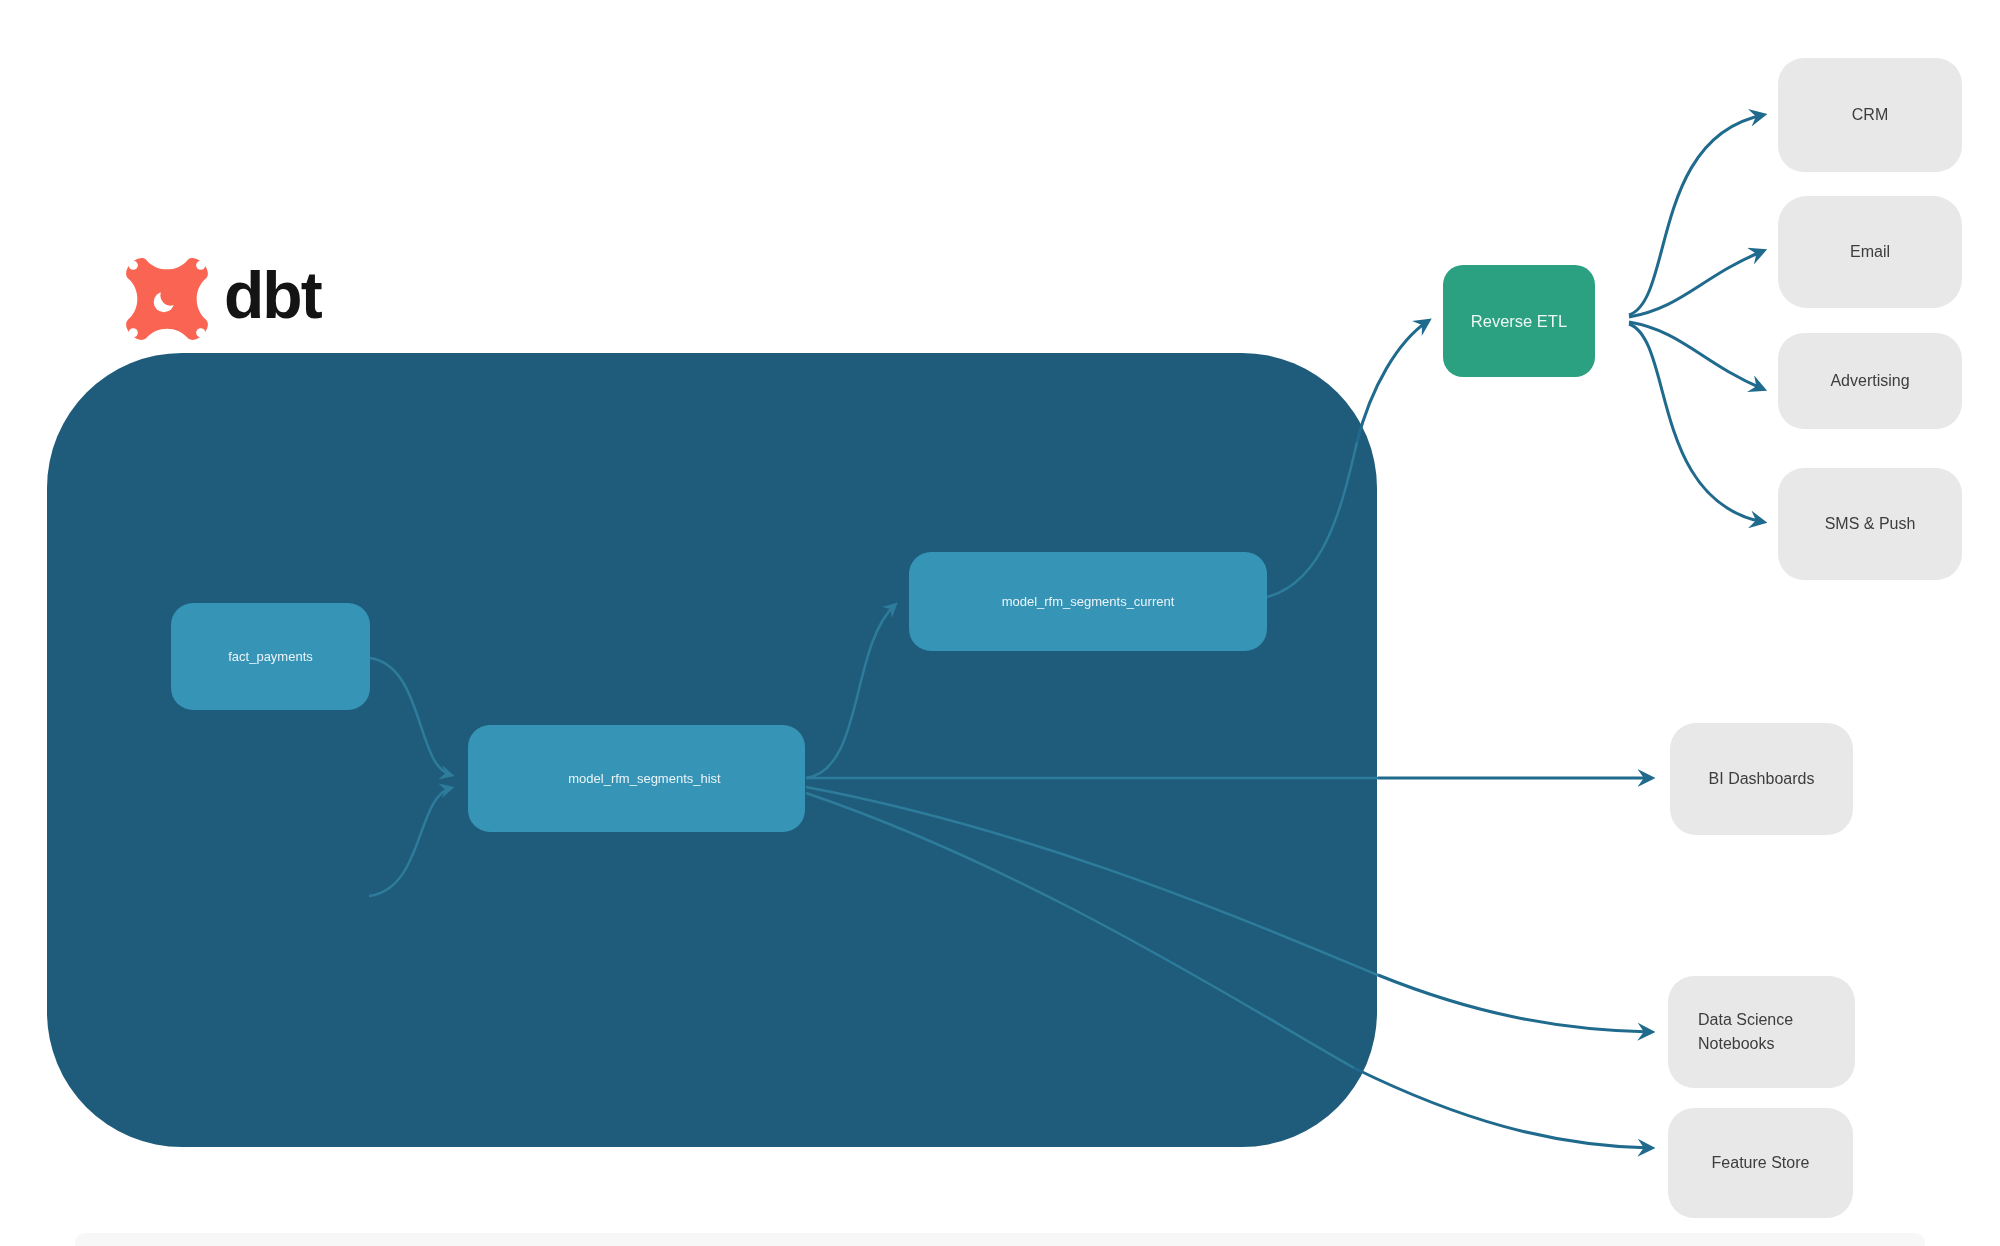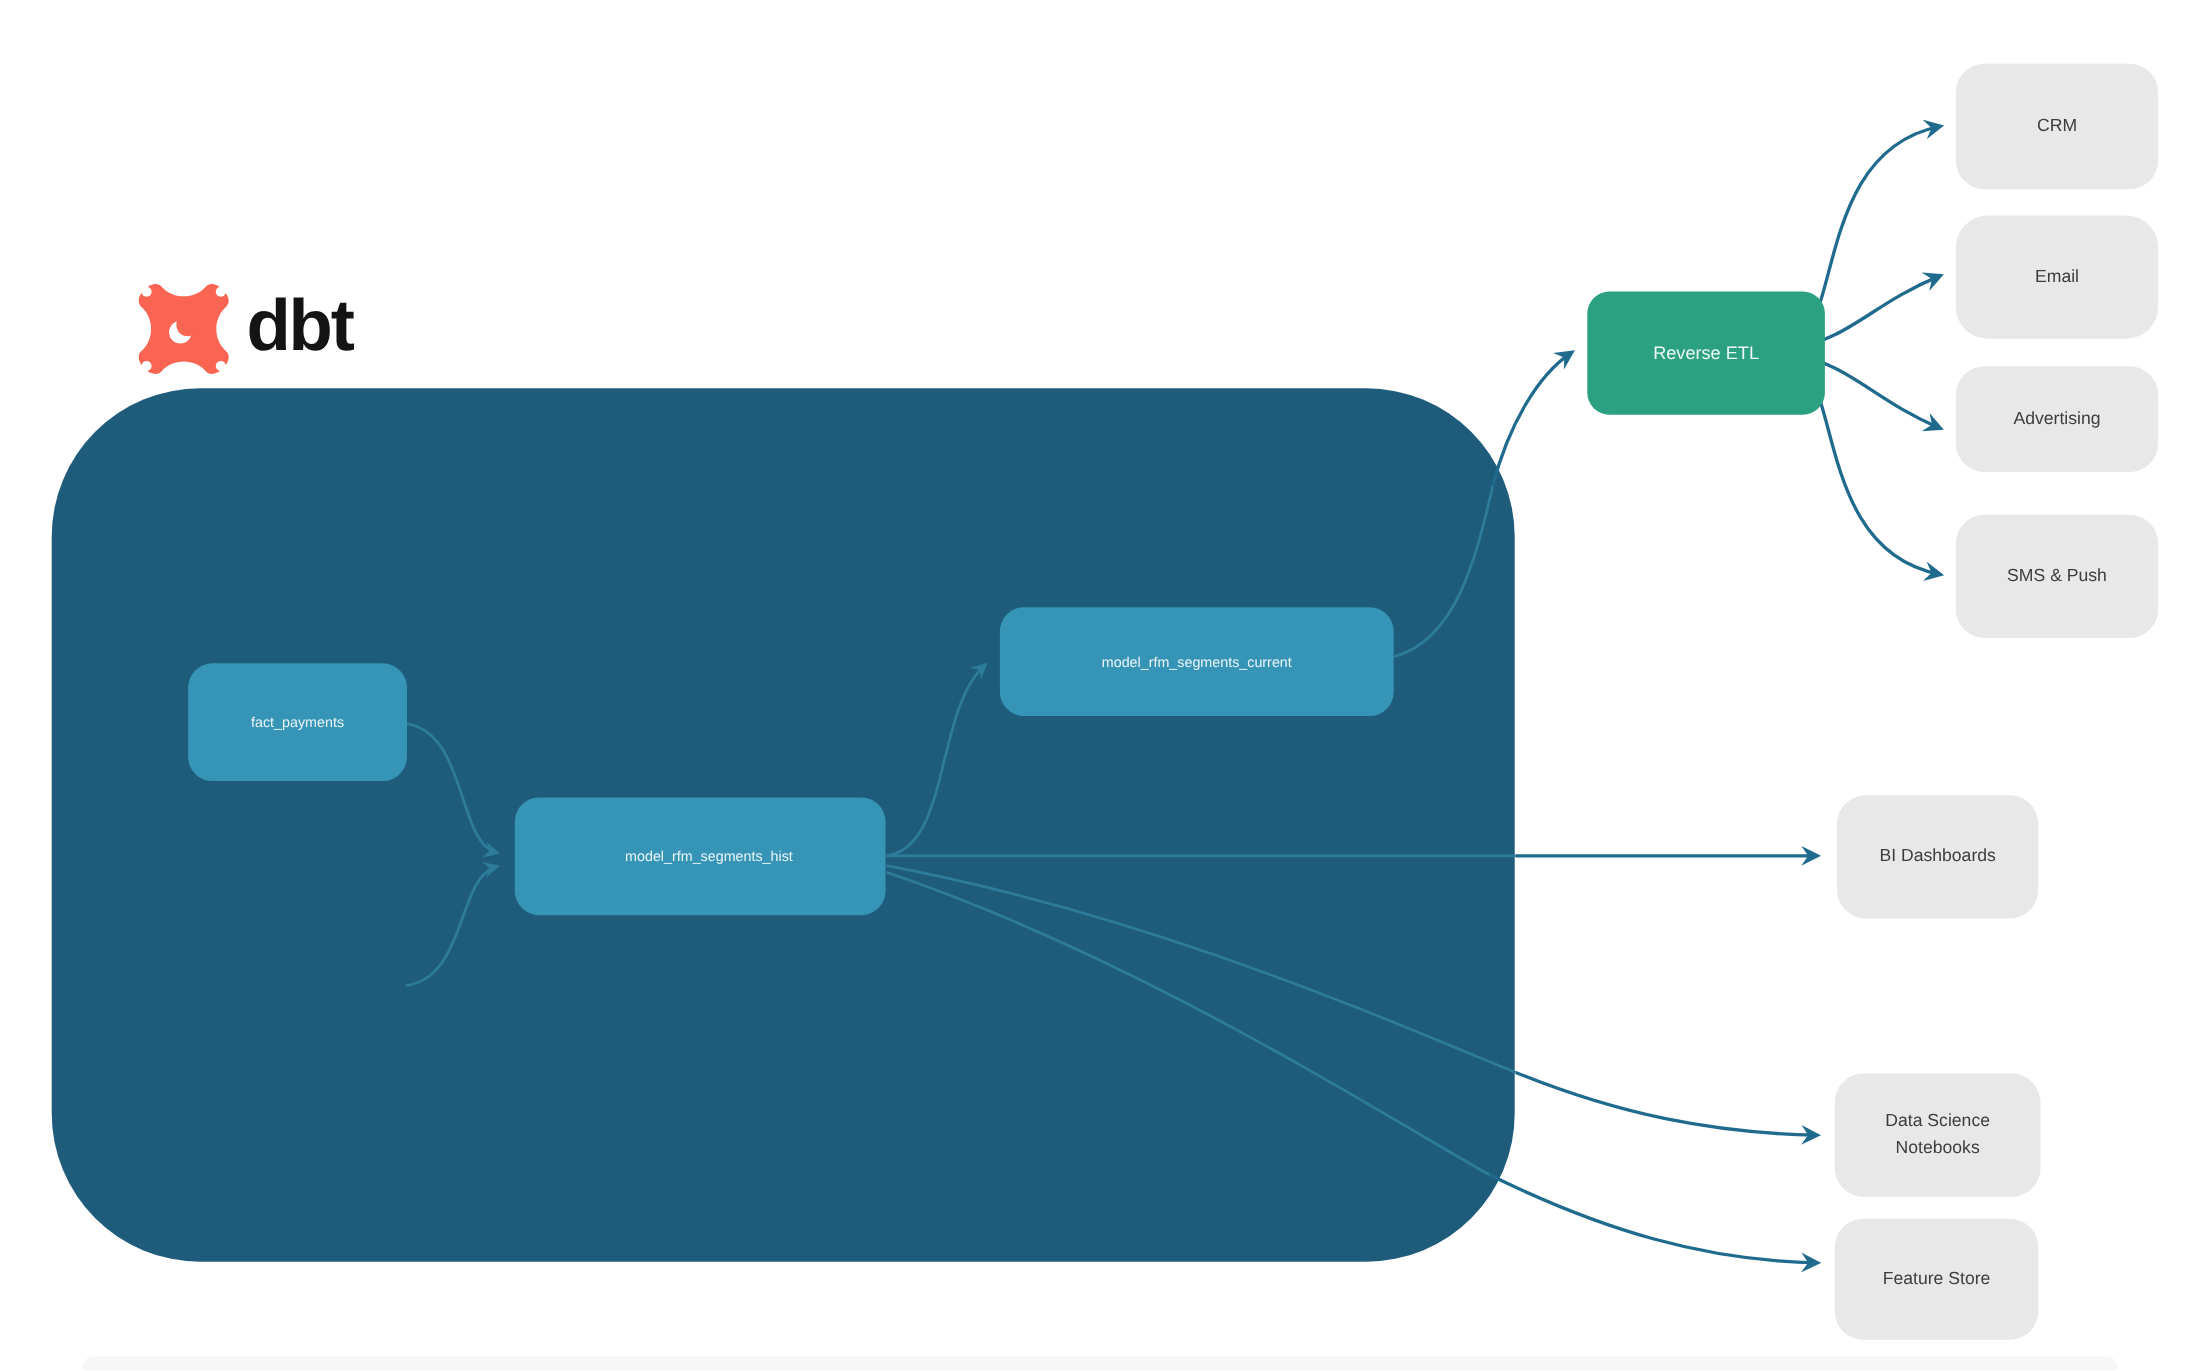--- a/index.html
+++ b/index.html
@@ -12,21 +12,21 @@
     position:absolute;left:47px;top:353px;width:1330px;height:794px;
     background:#1f5c7b;border-radius:135px;
   }
   
   .edges{position:absolute;left:0;top:0;width:2000px;height:1246px;pointer-events:none;}
   .edge-dark{stroke:#1f6a8d;stroke-width:3;fill:none;}
   .edge-faint{stroke:#2e7c9b;stroke-width:2.5;fill:none;}
   
   .node{
     position:absolute;display:flex;align-items:center;justify-content:center;
-    text-align:center;box-sizing:border-box;
+    box-sizing:border-box;
   }
   .node.teal{background:#3695b6;border-radius:22px;color:#eaf4f8;font-size:13px;}
   .node.green{background:#2ba181;border-radius:20px;color:#ecf7f3;font-size:16.5px;}
   .node.gray{background:#e8e8e8;border-radius:26px;color:#3d3d3d;font-size:16px;line-height:1.5;}
   .node.gray.wrap{padding:0 30px;}
   
   .logo{position:absolute;left:122px;top:254px;display:flex;align-items:center;gap:12px;}
   .logo-icon{width:90px;height:90px;display:block;}
   .logo-text{
     font-size:66px;font-weight:700;color:#141414;letter-spacing:-2px;
@@ -95,21 +95,21 @@
 
 
   <div class="node teal" style="left:468px;top:725px;width:337px;height:107px;padding-left:16px;">
     <span>model_rfm_segments_hist</span>
   </div>
 
   <div class="node teal" style="left:909px;top:552px;width:358px;height:99px;">
     <span>model_rfm_segments_current</span>
   </div>
 
-  <div class="node green" style="left:1443px;top:265px;width:216px;height:112px;">
+  <div class="node green" style="left:1443px;top:265px;width:152px;height:112px;">
     <span>Reverse ETL</span>
   </div>
 
   <div class="node gray" style="left:1778px;top:58px;width:184px;height:114px;">
     <span>CRM</span>
   </div>
 
   <div class="node gray" style="left:1778px;top:196px;width:184px;height:112px;border-radius:29px;">
     <span>Email</span>
   </div>

